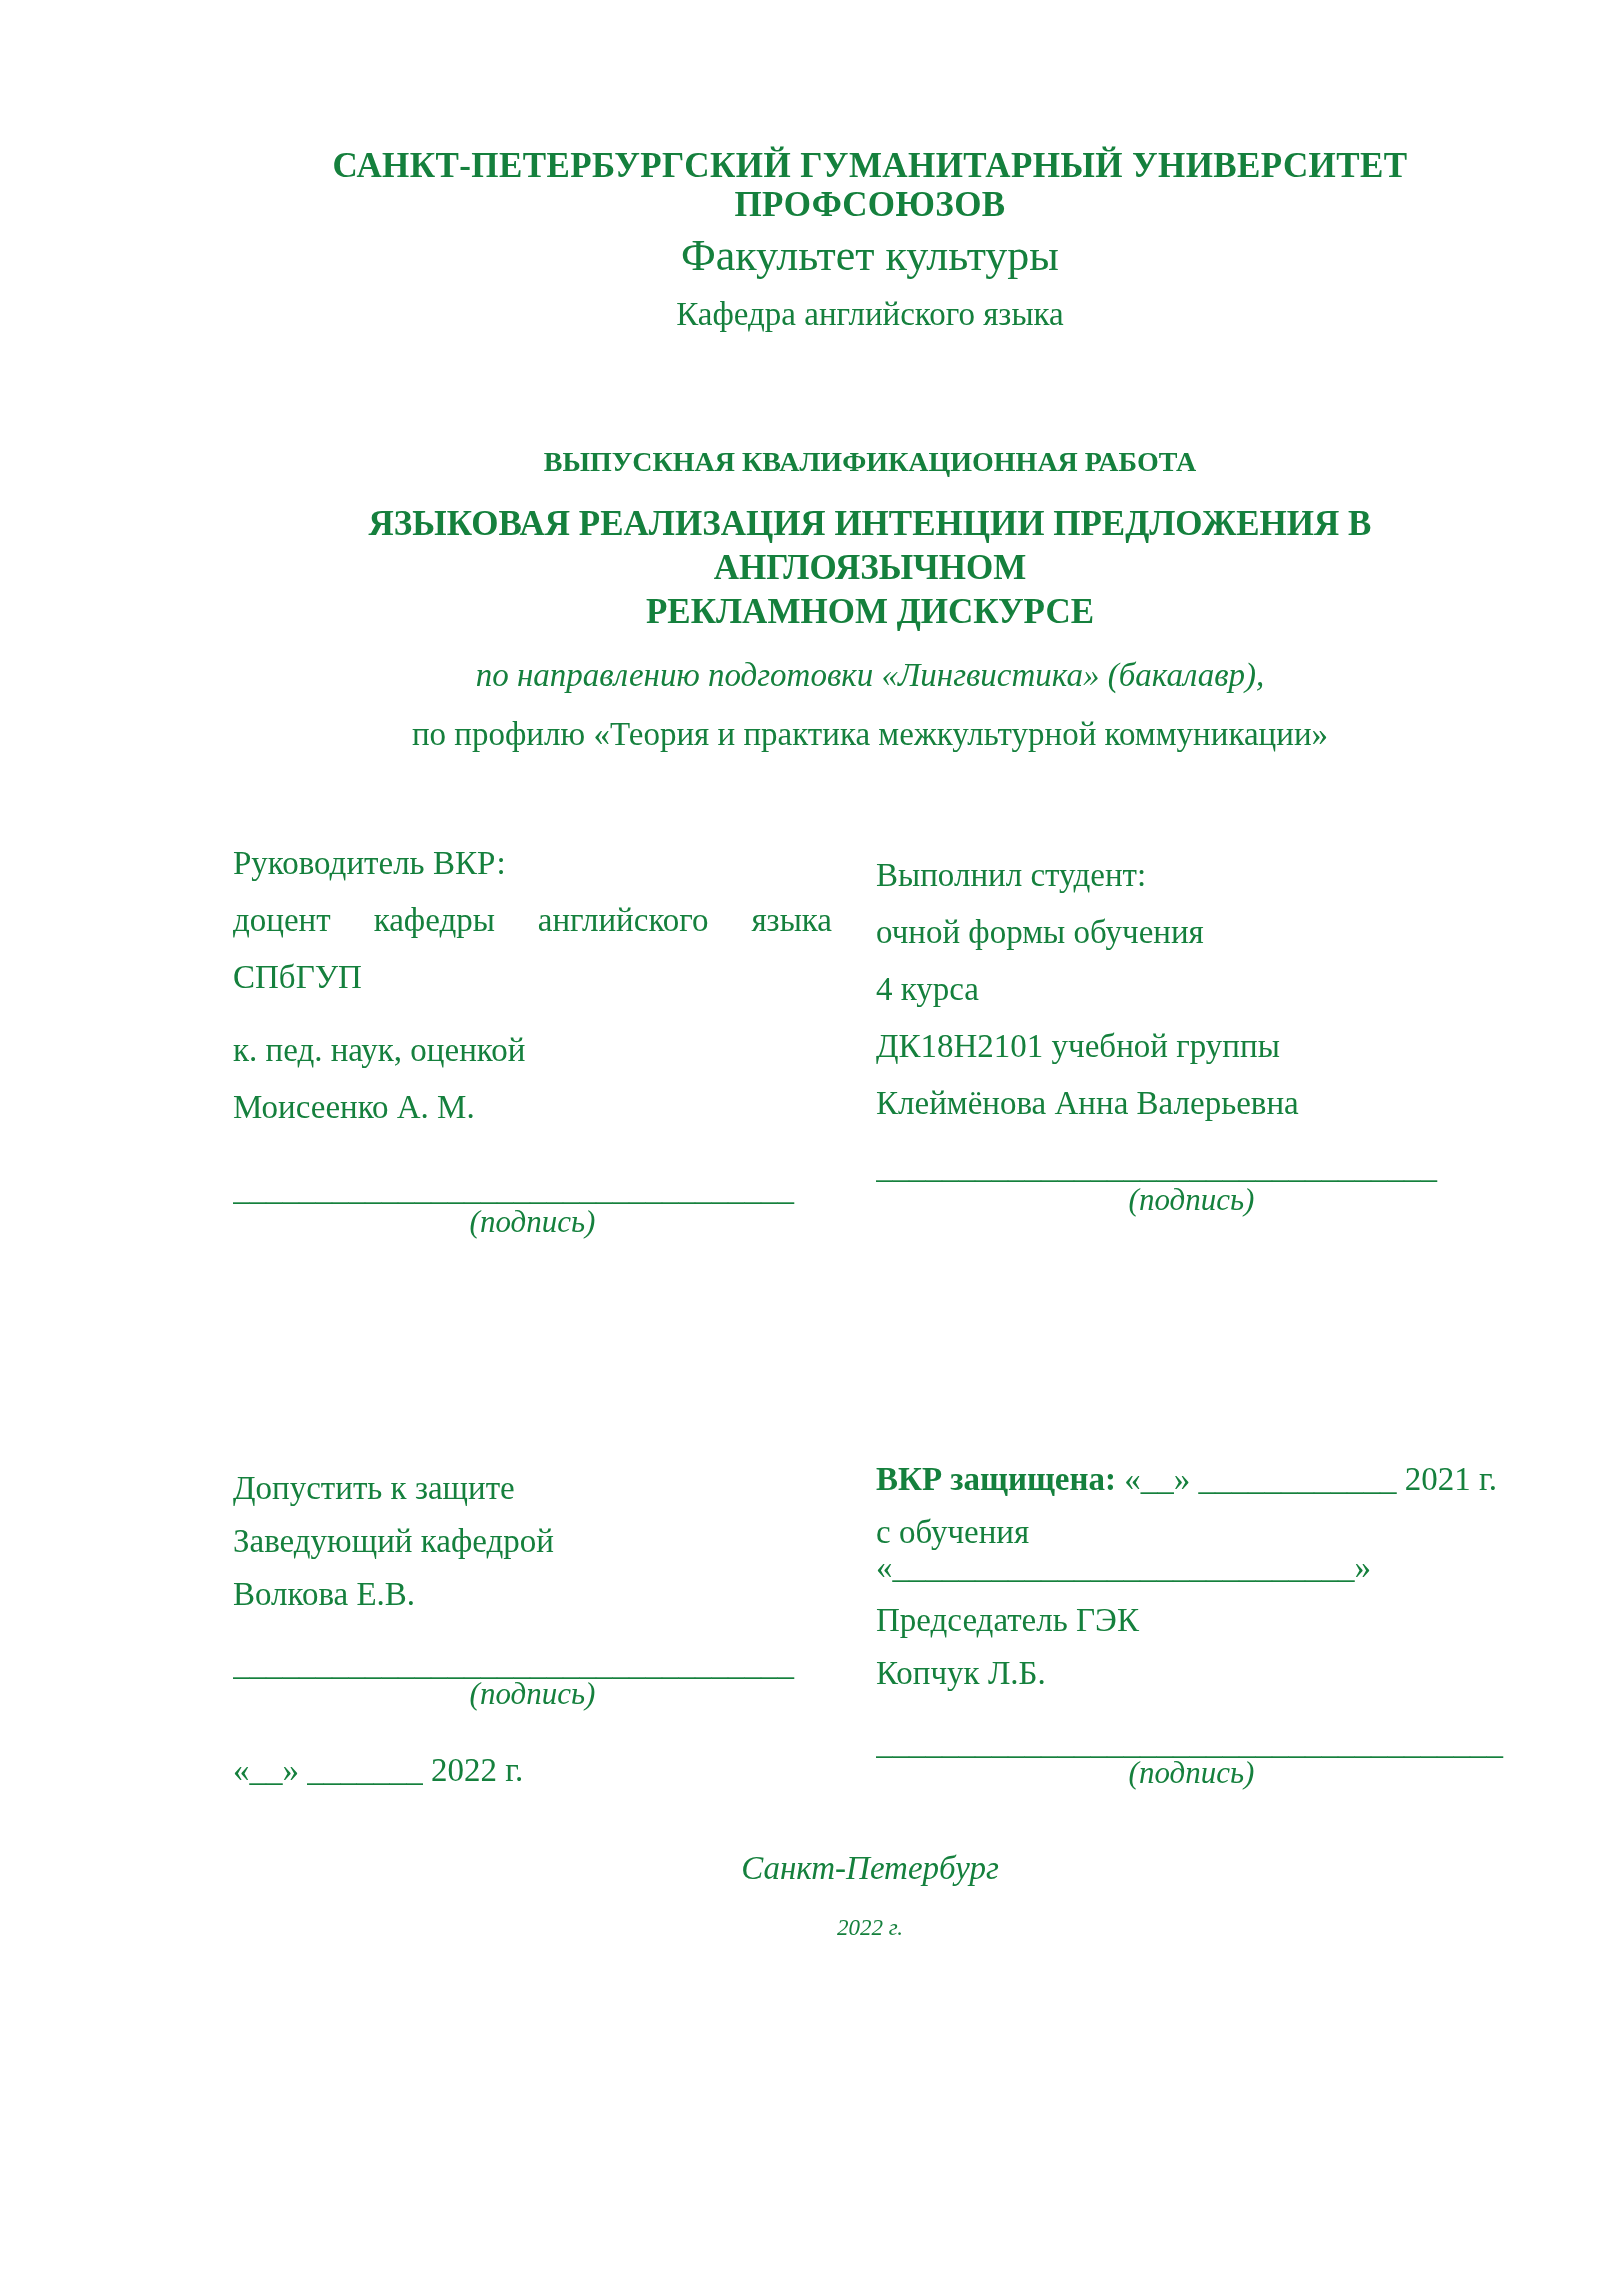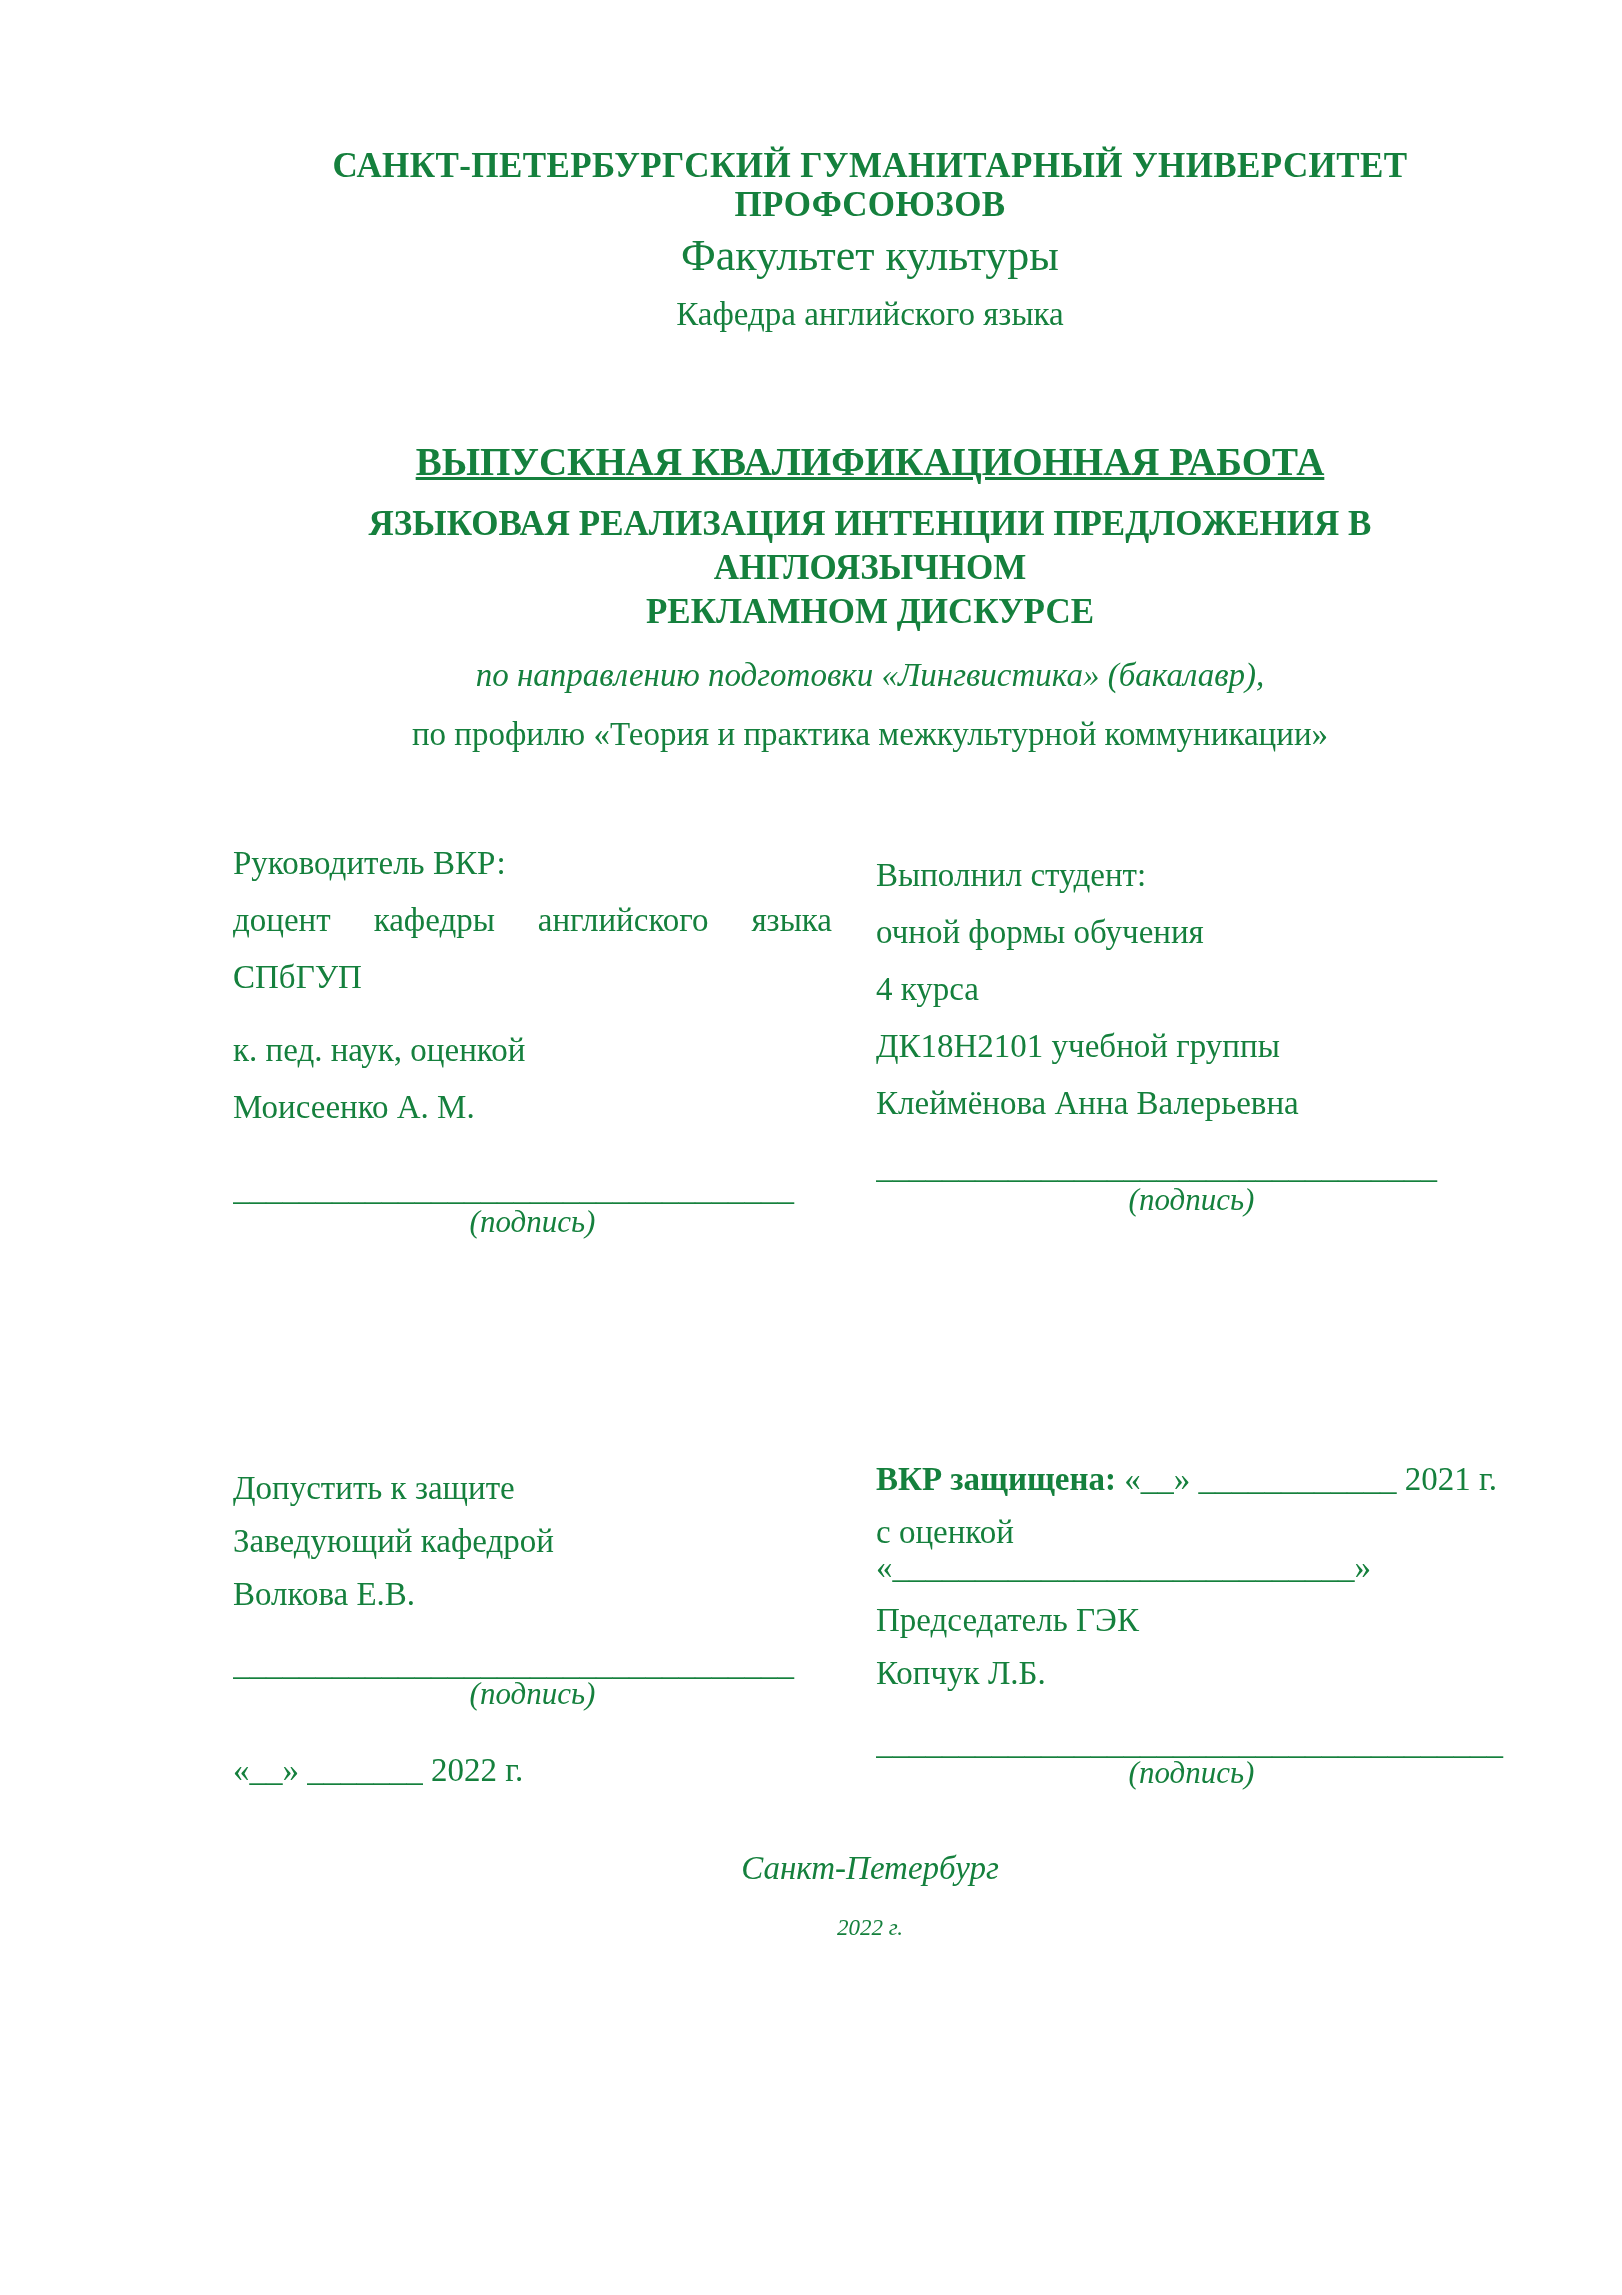--- a/index.html
+++ b/index.html
@@ -17,21 +17,21 @@
   .centered { text-align: center; }
 
   
   #header { top: 146px; }
   .uni { font-weight: bold; font-size: 35px; line-height: 39px; letter-spacing: 0.4px; margin: 0; }
   .fac { font-size: 44px; line-height: 35px; margin: 14px 0 0 0; }
   .dep { font-size: 33px; line-height: 35px; margin: 23.6px 0 0 0; }
 
   
   #title-block { top: 442px; }
-  .work-type { font-weight: bold; font-size: 39px; line-height: 39px; margin: 0; text-decoration: underline; }
+  .work-type { font-weight: bold; font-size: 28px; line-height: 39px; margin: 0; }
   .thesis { font-weight: bold; font-size: 35px; line-height: 44px; margin: 21px 0 0 0; }
   .thesis span { display: block; }
   .program { font-size: 33px; line-height: 35px; margin: 24px 0 0 0; font-style: italic; }
   .profile { font-size: 33px; line-height: 35px; margin: 24px 0 0 0; }
 
   
   .cols { display: flex; align-items: flex-start; }
   .col-left  { width: 599px; margin-right: 28px; flex: none; }
   .col-right { flex: 1; min-width: 0; }
   #sig-section { top: 846px; gap: 16px; }
@@ -101,21 +101,21 @@
     <div class="col-left">
       <p class="line approve-p">Допустить к защите</p>
       <p class="line approve-p">Заведующий кафедрой</p>
       <p class="line approve-p">Волкова Е.В.</p>
       <p class="line sig-line-bt">__________________________________</p>
       <p class="caption caption-tight">(подпись)</p>
       <p class="line date-line">«__» _______ 2022 г.</p>
     </div>
     <div class="col-right">
       <p class="line approve-p"><b>ВКР защищена:</b><span> «__» ____________ 2021 г.</span></p>
-      <p class="line approve-p">с оценкой «____________________________»</p>
+      <p class="line approve-p">с обучения «____________________________»</p>
       <p class="line approve-p">Председатель ГЭК</p>
       <p class="line approve-p">Копчук Л.Б.</p>
       <p class="line sig-line-bt">______________________________________</p>
       <p class="caption caption-tight">(подпись)</p>
     </div>
   </div>
 
   <div id="footer" class="abs centered">
     <p class="city">Санкт-Петербург</p>
     <p class="year">2022 г.</p>

